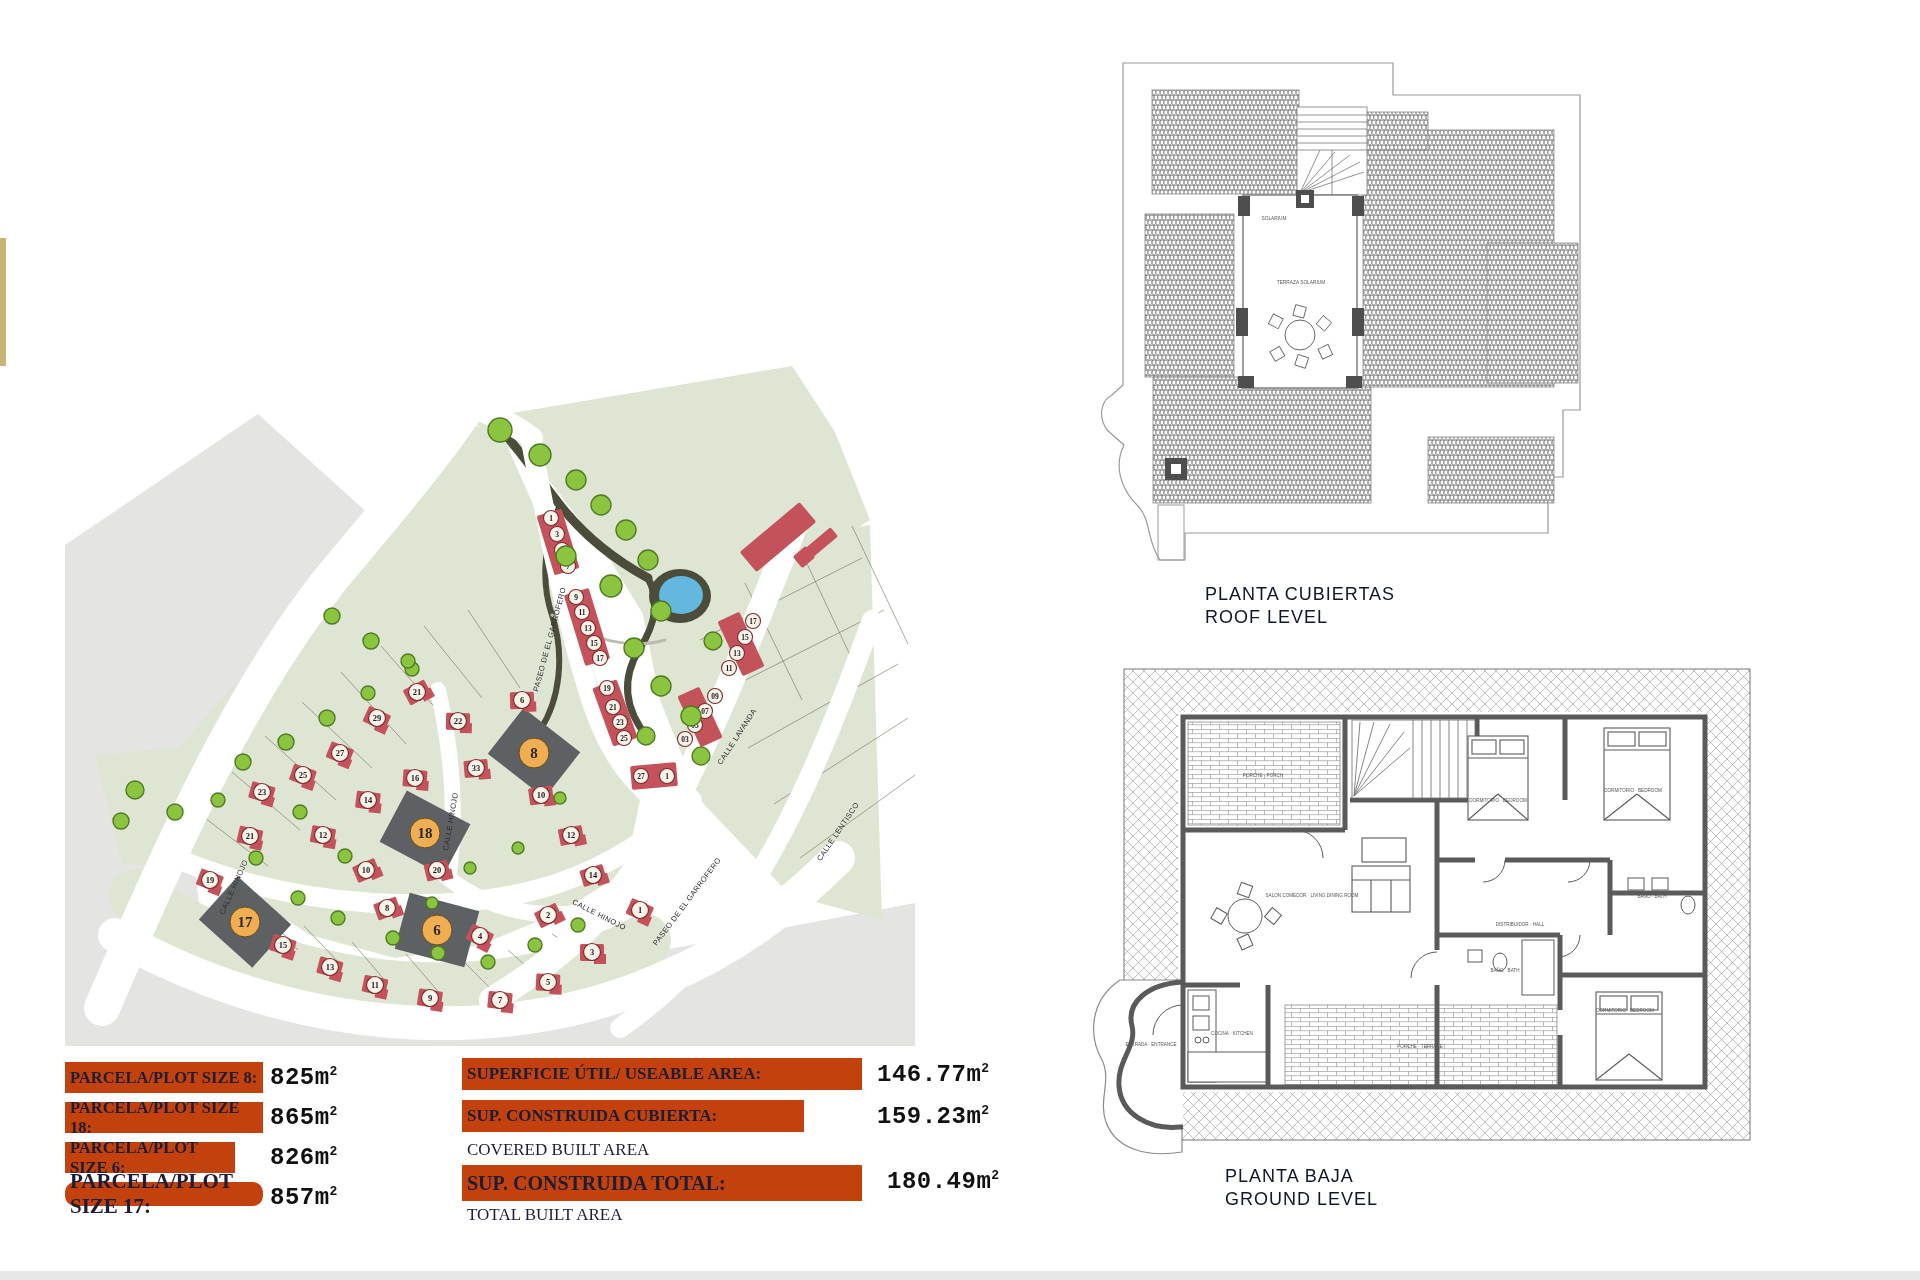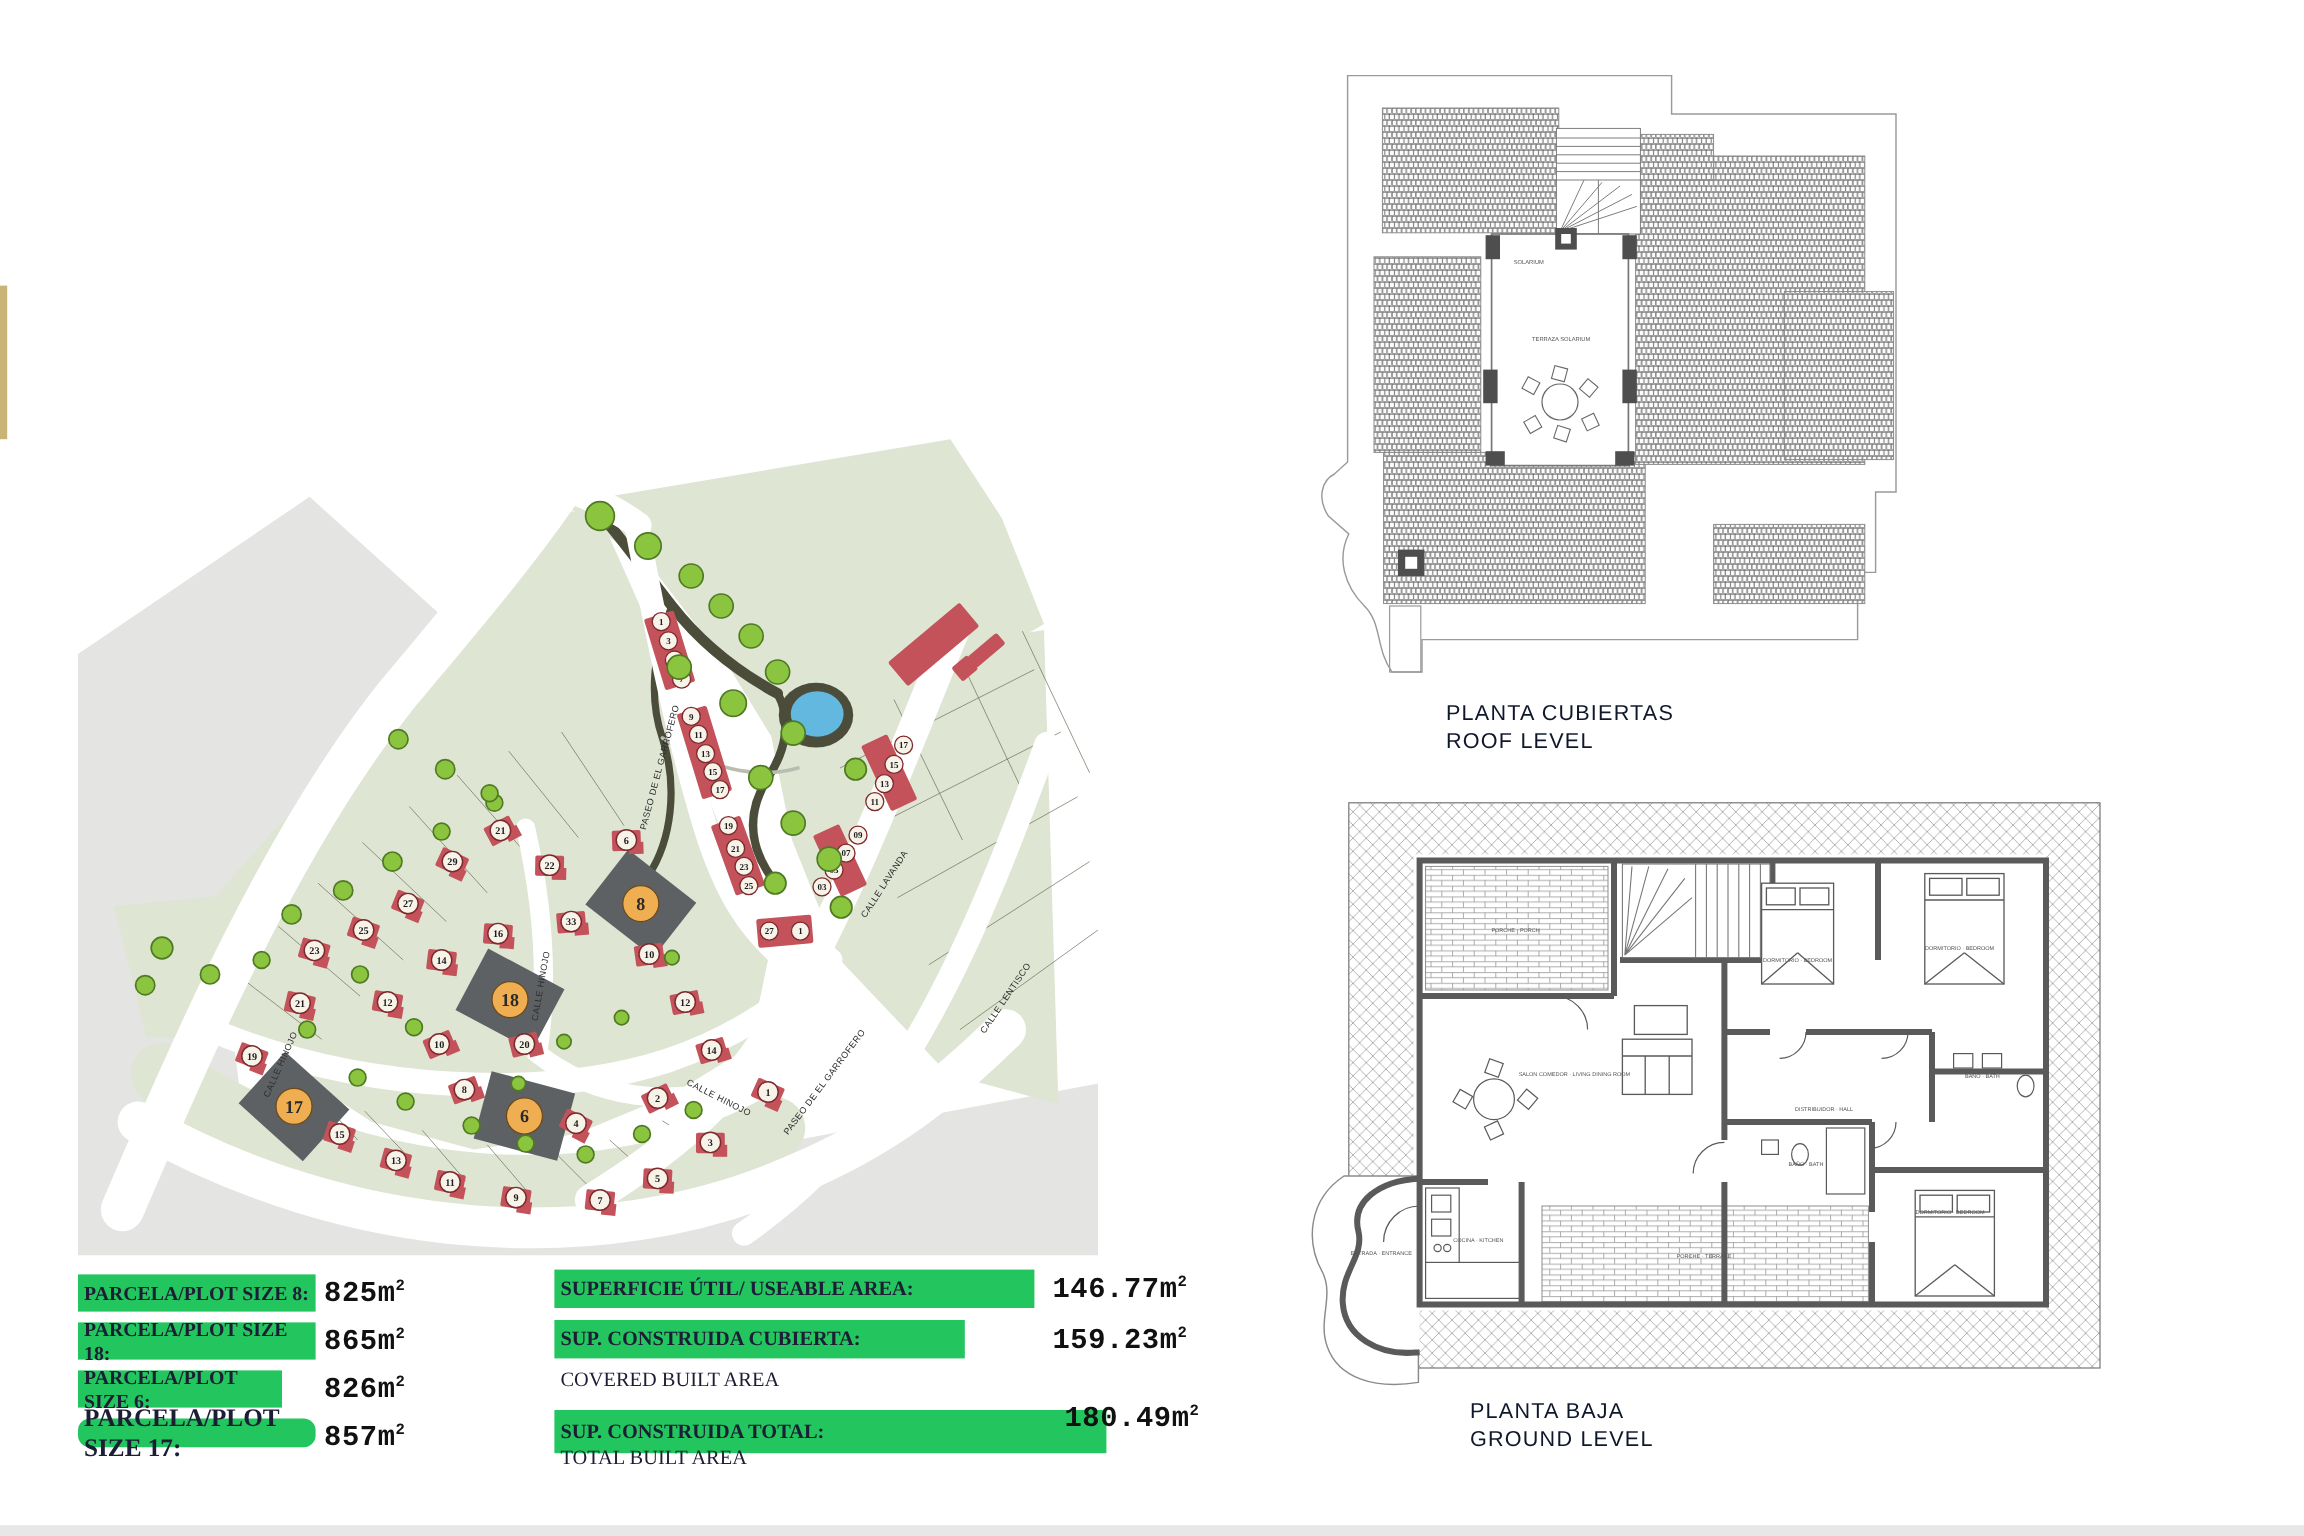--- a/index.html
+++ b/index.html
@@ -7,21 +7,21 @@
         font-family:"Liberation Sans",sans-serif;}
   .edge-tab{position:absolute;left:0;top:238px;width:6px;height:128px;background:#c9b475;}
   .bottom-band{position:absolute;left:0;top:1271px;width:1920px;height:9px;background:#e7e7e7;}
   svg{position:absolute;overflow:visible;}
   .plan-title{position:absolute;color:#0f172a;font-size:18px;line-height:23px;letter-spacing:1px;}
   .plan-title span{display:block;}
   
   .plot-table{position:absolute;left:65px;top:1062px;width:340px;height:160px;}
   .area-table{position:absolute;left:462px;top:1058px;width:580px;height:175px;}
   .t-row{position:absolute;left:0;}
-  .t-bar{position:absolute;left:0;background:#22c55e;color:#1d1d35;
+  .t-bar{position:absolute;left:0;background:#c2410c;color:#1d1d35;
          font-family:"Liberation Serif",serif;font-weight:bold;
          display:flex;align-items:center;padding-left:5px;box-sizing:border-box;}
   .t-val{position:absolute;color:#111;font-family:Liberation Mono, monospace;font-weight:bold;
          font-size:24px;letter-spacing:0.5px;white-space:nowrap;}
   .t-val sup{font-size:13px;}
   .t-sub{position:absolute;left:5px;color:#1d1d35;font-family:"Liberation Serif",serif;
          font-weight:normal;font-size:17px;white-space:nowrap;}
   .st-label{font-size:7.5px;fill:#2e2e2e;letter-spacing:0.4px;font-family:"Liberation Sans",sans-serif;}
   .room-label{font-size:4.6px;fill:#555;font-family:"Liberation Sans",sans-serif;}
   .roof-label{font-size:4.8px;fill:#555;font-family:"Liberation Sans",sans-serif;}
@@ -535,18 +535,18 @@
         <div class="t-bar" style="width: 198px; height: 24px; font-size: 21px; border-radius: 10px;">PARCELA/PLOT SIZE 17:</div>
         <div class="t-val" style="left: 205px; top: 2px;">857m<sup>2</sup></div>
       </div>
     </div>
   <div class="area-table" id="area-rows">
       <div class="t-bar" style="top: 0px; width: 400px; height: 32px; font-size: 17px; position: absolute;">SUPERFICIE ÚTIL/ USEABLE AREA:</div>
       <div class="t-val" style="left: 415px; top: 3px;">146.77m<sup>2</sup></div>
       <div class="t-bar" style="top: 42px; width: 342px; height: 32px; font-size: 17px; position: absolute;">SUP. CONSTRUIDA CUBIERTA:</div>
       <div class="t-val" style="left: 415px; top: 45px;">159.23m<sup>2</sup></div>
       <div class="t-sub" style="top: 82px;">COVERED BUILT AREA</div>
-      <div class="t-bar" style="top: 117px; width: 460px; height: 36px; font-size: 17px; position: absolute;">SUP. CONSTRUIDA TOTAL:</div>
+      <div class="t-bar" style="top: 107px; width: 400px; height: 36px; font-size: 20px; position: absolute;">SUP. CONSTRUIDA TOTAL:</div>
       <div class="t-val" style="left: 425px; top: 110px;">180.49m<sup>2</sup></div>
       <div class="t-sub" style="top: 147px;">TOTAL BUILT AREA</div>
     </div>
 
 </div>
 
 </body></html>

